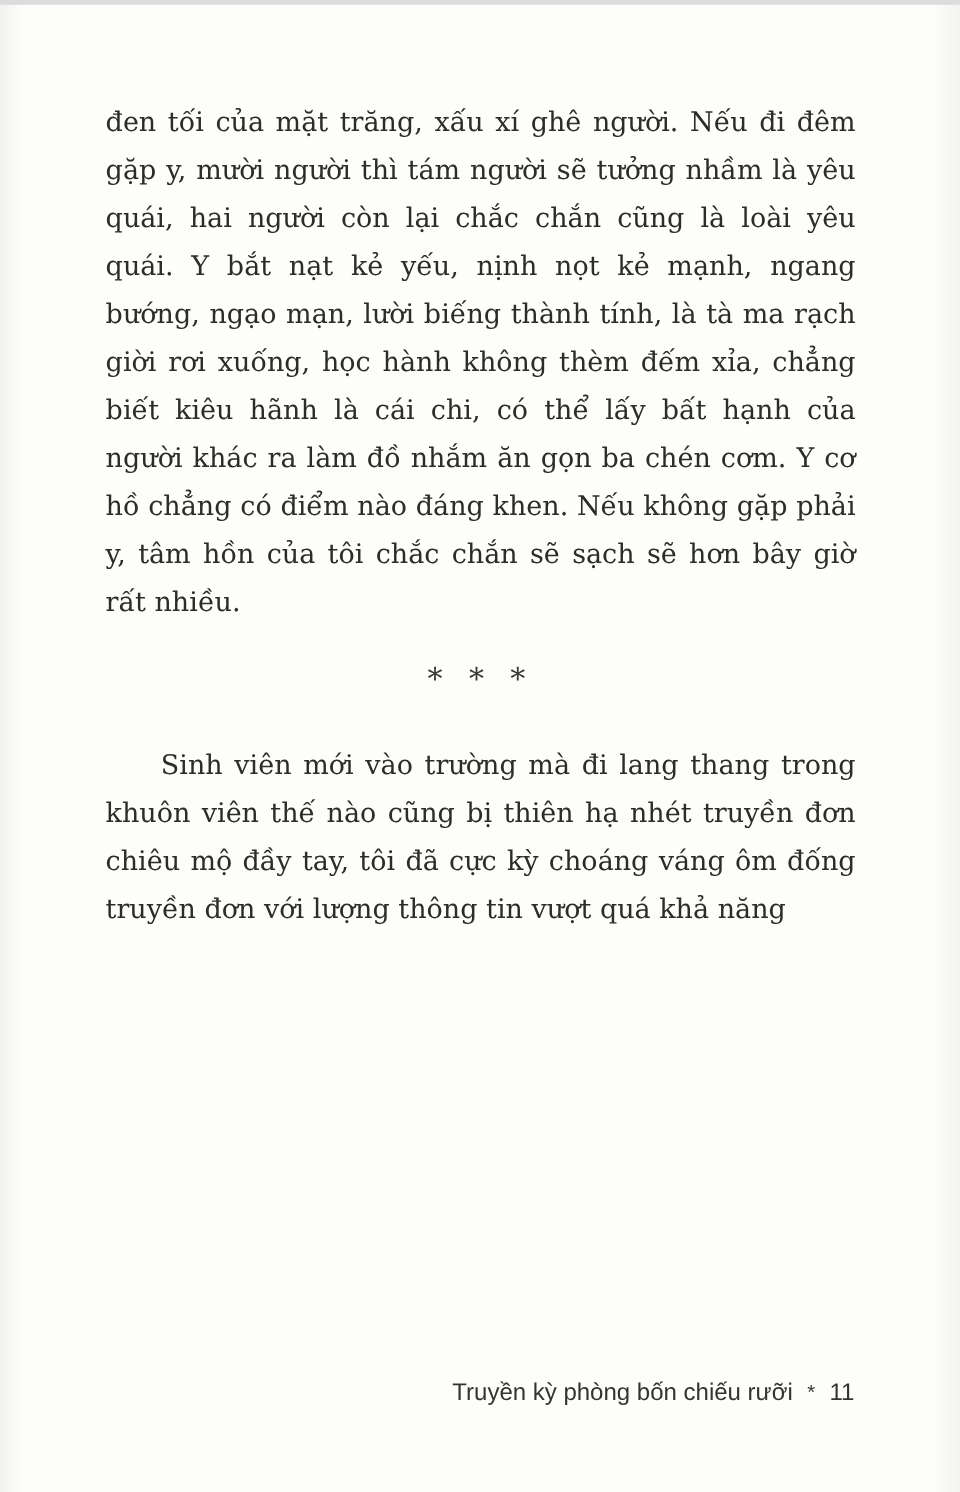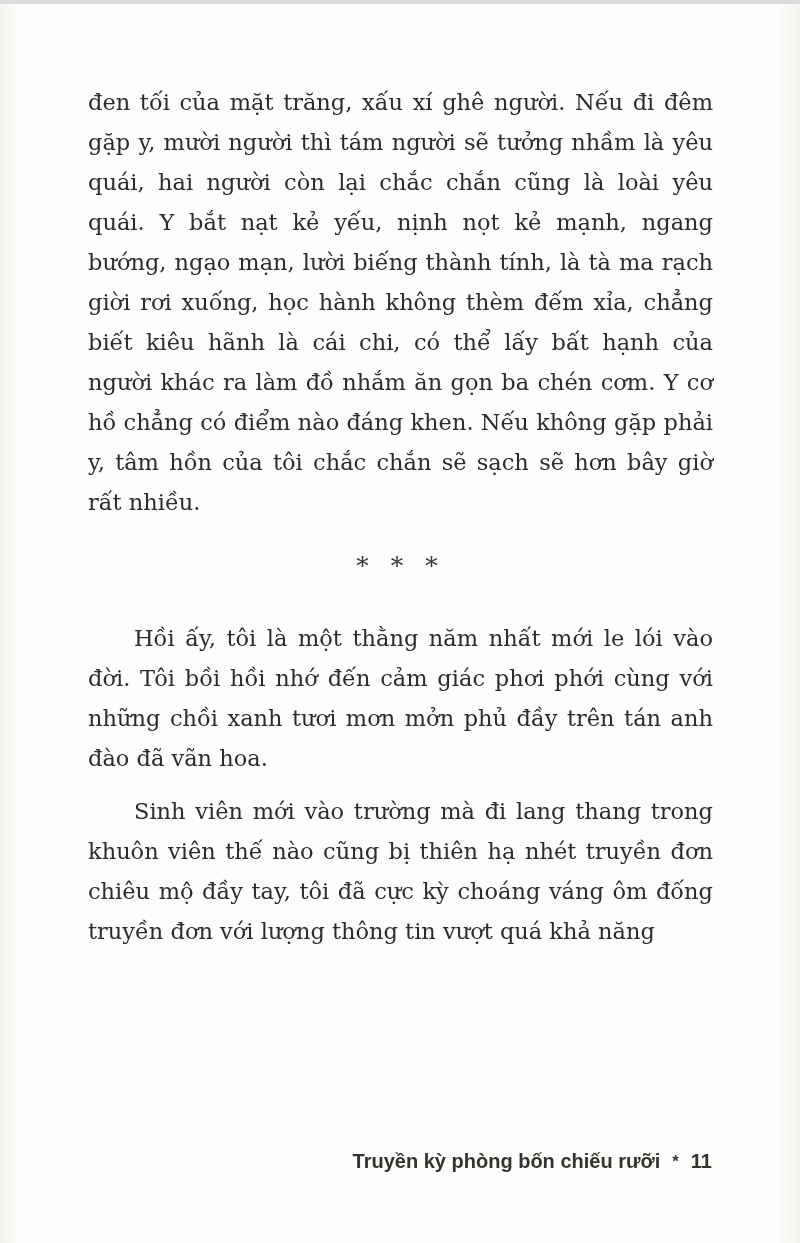--- a/index.html
+++ b/index.html
@@ -43,21 +43,20 @@
     color: #3a3937;
   }
   .footer {
     position: absolute;
     right: 88px;
     bottom: 74px;
     font-family: "Liberation Sans", sans-serif;
     font-size: 20px;
     color: #343330;
     white-space: nowrap;
-    font-weight: bold;
   }
   .footer .star {
     display: inline-block;
     margin: 0 12px;
     font-size: 17px;
     vertical-align: 1px;
     color: #3a3937;
   }
 </style>
 </head>
@@ -65,21 +64,20 @@
 
 <div class="page">
 
   <div class="body-text">
 
     <p class="para no-indent">đen tối của mặt trăng, xấu xí ghê người. Nếu đi đêm gặp y, mười người thì tám người sẽ tưởng nhầm là yêu quái, hai người còn lại chắc chắn cũng là loài yêu quái. Y bắt nạt kẻ yếu, nịnh nọt kẻ mạnh, ngang bướng, ngạo mạn, lười biếng thành tính, là tà ma rạch giời rơi xuống, học hành không thèm đếm xỉa, chẳng biết kiêu hãnh là cái chi, có thể lấy bất hạnh của người khác ra làm đồ nhắm ăn gọn ba chén cơm. Y cơ hồ chẳng có điểm nào đáng khen. Nếu không gặp phải y, tâm hồn của tôi chắc chắn sẽ sạch sẽ hơn bây giờ rất nhiều.</p>
 
 
     <div class="separator">* * *</div>
 
-    <p class="para">Hồi ấy, tôi là một thằng năm nhất mới le lói vào đời. Tôi bồi hồi nhớ đến cảm giác phơi phới cùng với những chồi xanh tươi mơn mởn phủ đầy trên tán anh đào đã vãn hoa.</p>
 
     <p class="para">Sinh viên mới vào trường mà đi lang thang trong khuôn viên thế nào cũng bị thiên hạ nhét truyền đơn chiêu mộ đầy tay, tôi đã cực kỳ choáng váng ôm đống truyền đơn với lượng thông tin vượt quá khả năng</p>
 
   </div>
 
   <div class="footer">
     <span>Truyền kỳ phòng bốn chiếu rưỡi</span><span class="star">*</span><span>11</span>
   </div>
 
 </div>

